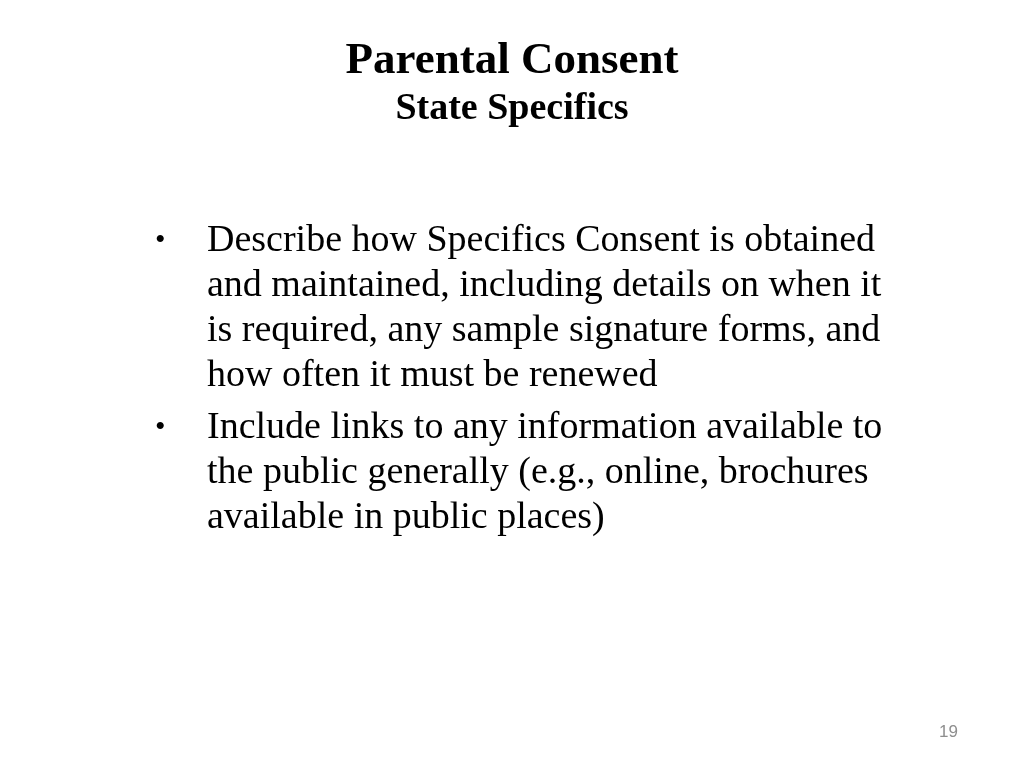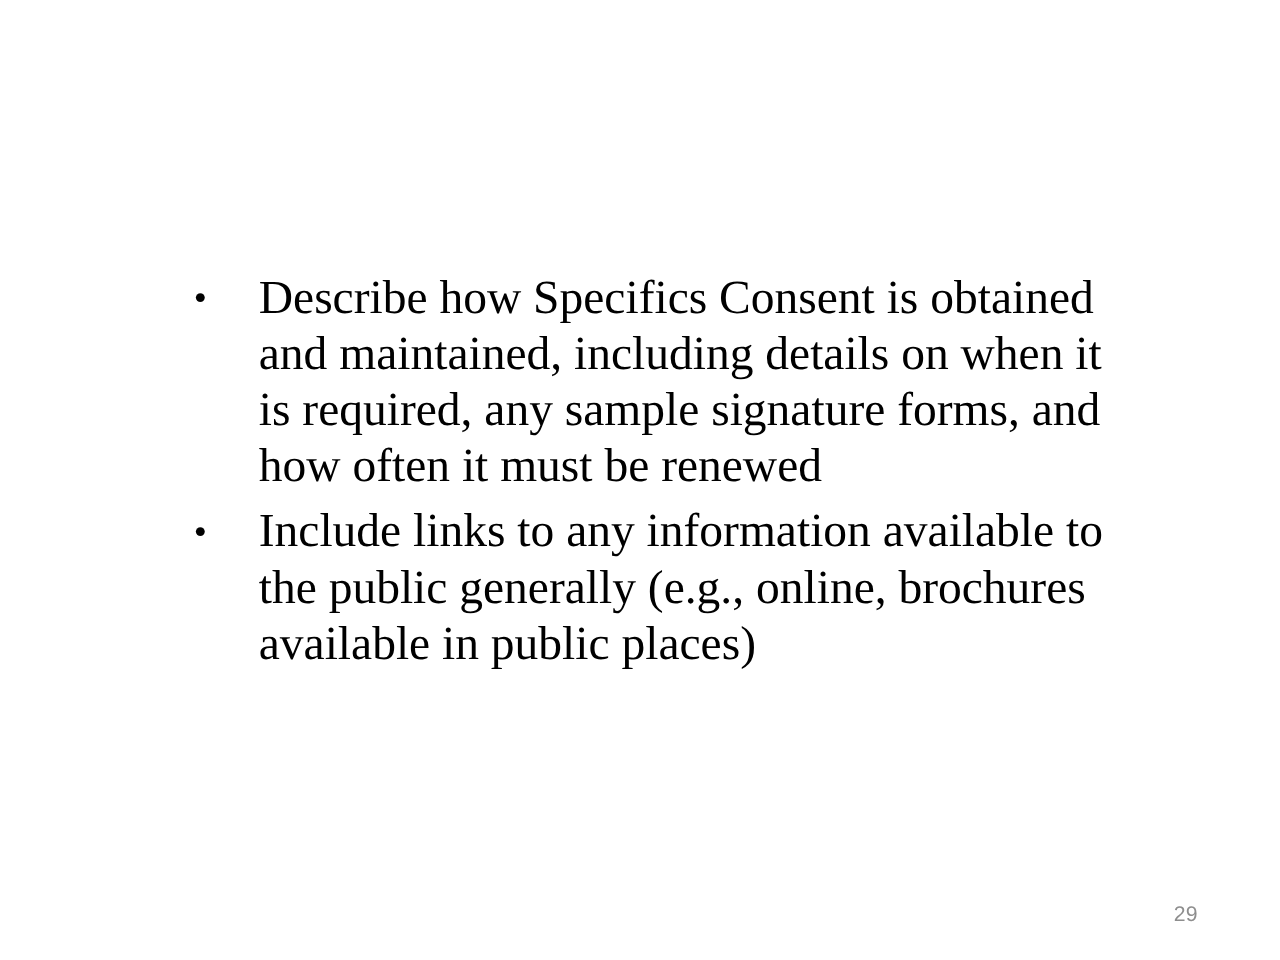--- a/index.html
+++ b/index.html
@@ -66,20 +66,22 @@
     font-size: 17px;
     color: #8e8e8e;
   }
 </style>
 </head>
 <body>
 
 <div class="slide">
 
   <div class="title-block">
+    <div class="title">Parental Consent</div>
+    <div class="subtitle">State Specifics</div>
   </div>
 
   <div class="bullets">
 
     <div class="bullet-item">
       <span class="bullet-marker">•</span>
       <span class="bullet-text">Describe how Specifics Consent is obtained
 and maintained, including details on when it
 is required, any sample signature forms, and
 how often it must be renewed</span>
@@ -87,15 +89,15 @@
 
     <div class="bullet-item">
       <span class="bullet-marker">•</span>
       <span class="bullet-text">Include links to any information available to
 the public generally (e.g., online, brochures
 available in public places)</span>
     </div>
 
   </div>
 
-  <div class="page-number">29</div>
+  <div class="page-number">19</div>
 
 </div>
 
 </body></html>

